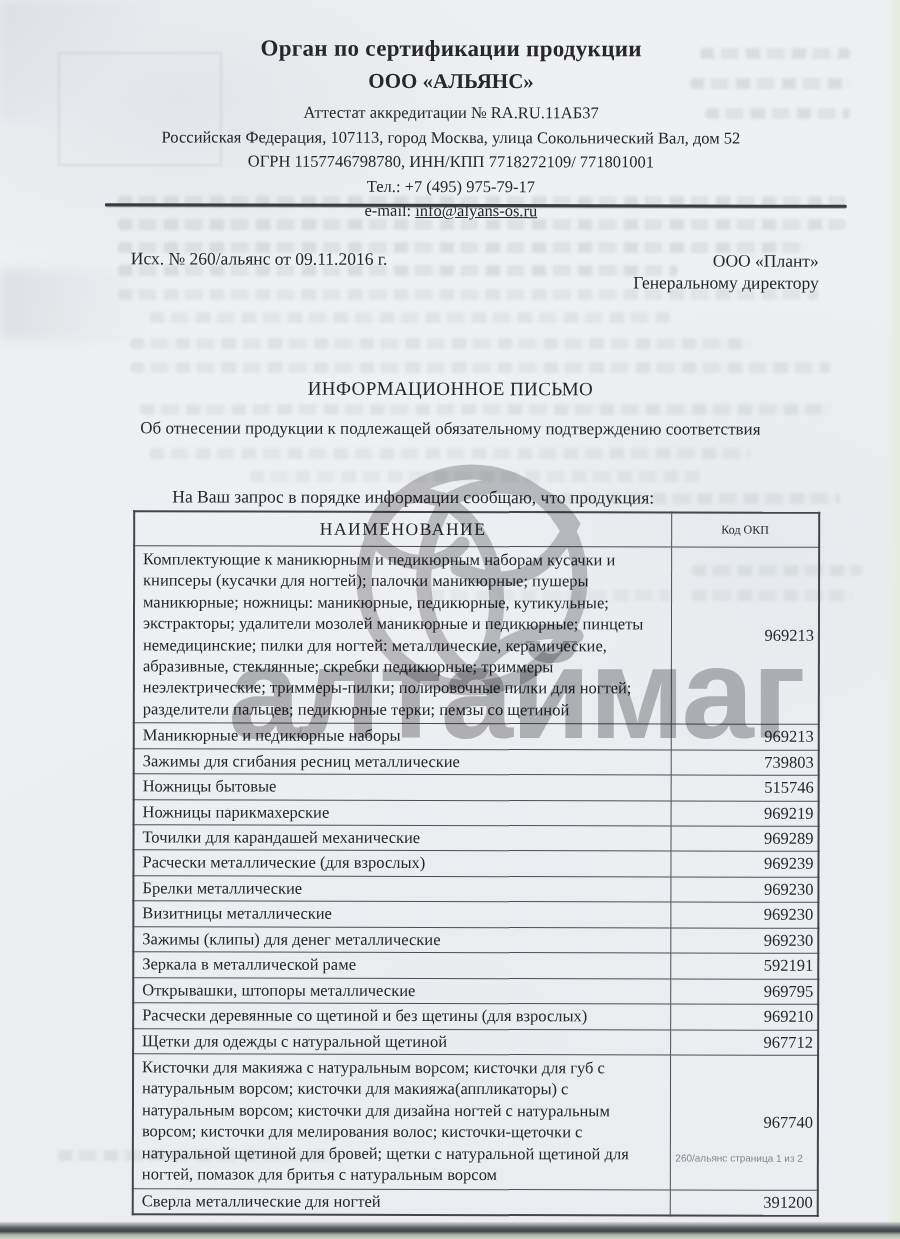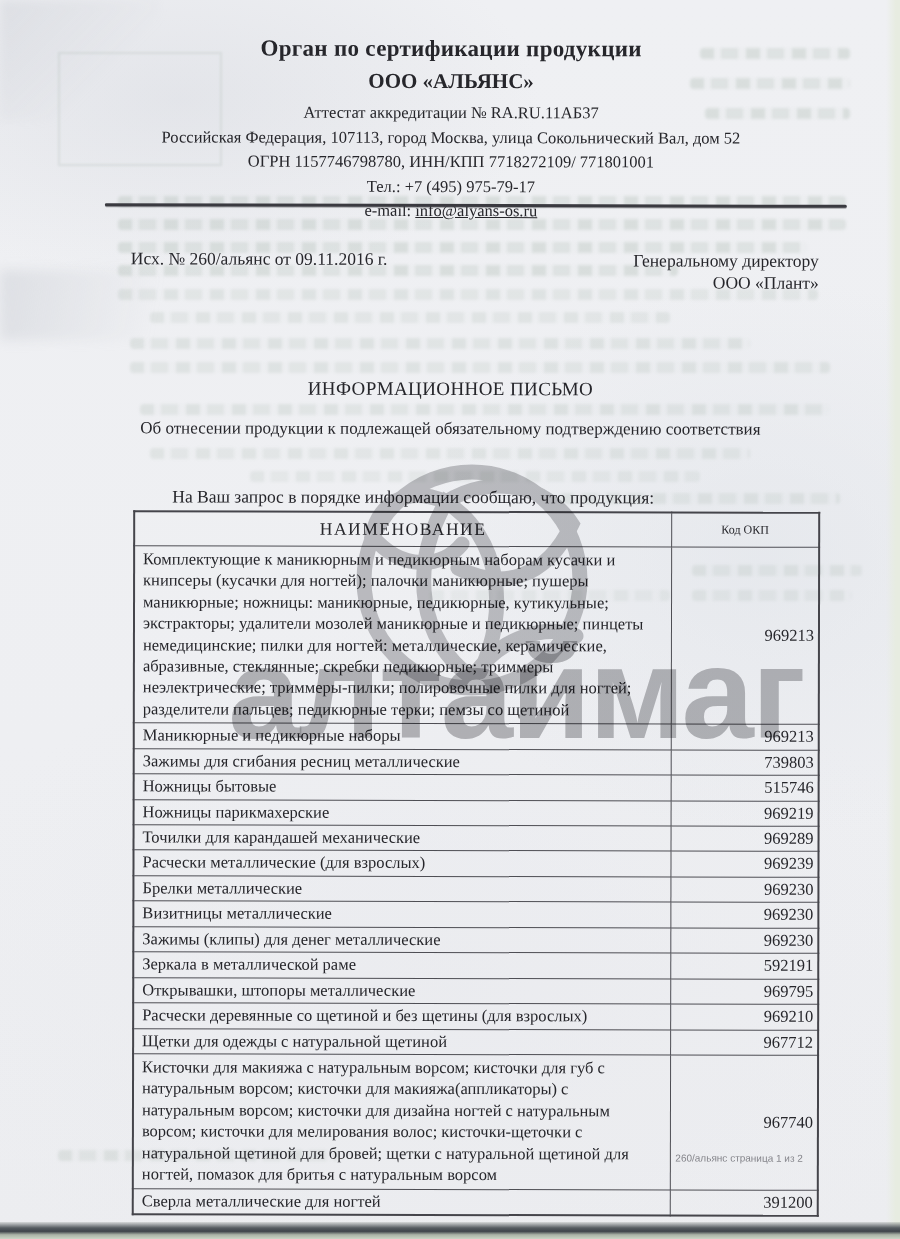--- a/index.html
+++ b/index.html
@@ -112,22 +112,22 @@
       <div class="lh-line">ОГРН 1157746798780, ИНН/КПП 7718272109/ 771801001</div>
       <div class="lh-line">Тел.: +7 (495) 975-79-17</div>
       <div class="lh-line lh-email"><span>e-mail: </span><a>info@alyans-os.ru</a></div>
     </div>
 
     <div class="rule"></div>
 
     <div class="ref">Исх. № 260/альянс от 09.11.2016 г.</div>
 
     <div class="addr">
+      <div>ООО «Плант»</div>
       <div>Генеральному директору</div>
-      <div>ООО «Плант»</div>
     </div>
 
     <div class="title">ИНФОРМАЦИОННОЕ ПИСЬМО</div>
     <div class="subject">Об отнесении продукции к подлежащей обязательному подтверждению соответствия</div>
     <div class="lead">На Ваш запрос в порядке информации сообщаю, что продукция:</div>
 
     <table class="okp">
       <thead>
         <tr>
           <th class="name-h">НАИМЕНОВАНИЕ</th>

